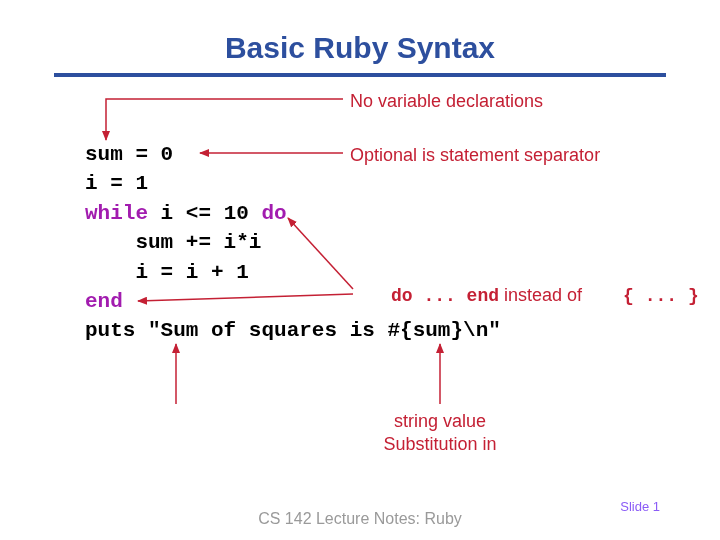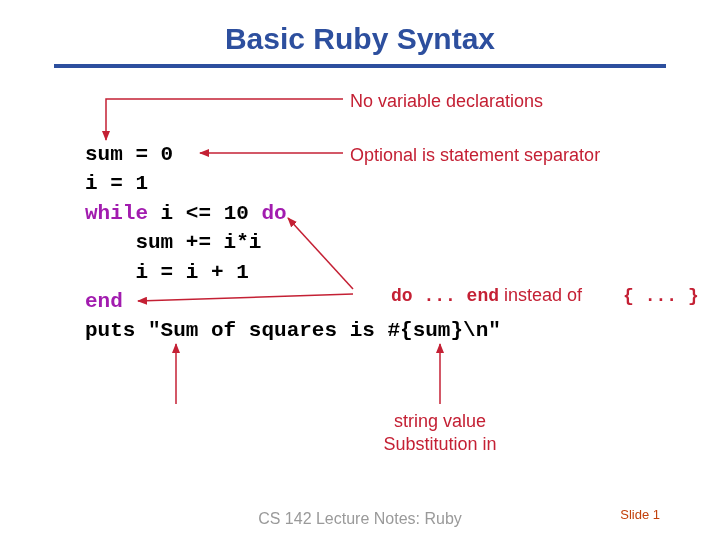--- a/index.html
+++ b/index.html
@@ -9,21 +9,21 @@
       background: #ffffff;
       font-family: Arial, Helvetica, sans-serif;
       position: relative;
       overflow: hidden;
     }
     .title {
       text-align: center;
       font-size: 30px;
       font-weight: bold;
       color: #2d4f9e;
-      padding-top: 22px;
+      padding-top: 31px;
       padding-bottom: 8px;
     }
     .title-underline {
       height: 4px;
       background: #2d4f9e;
       margin: 0 54px;
     }
     .code-block {
       position: absolute;
       left: 85px;
@@ -53,23 +53,23 @@
       position: absolute;
       bottom: 12px;
       left: 0;
       width: 100%;
       text-align: center;
       color: #9a9a9a;
       font-size: 16px;
     }
     .footer-right {
       position: absolute;
-      bottom: 18px;
+      bottom: 26px;
       right: 60px;
-      color: #c2410c;
+      color: #8b5cf6;
       font-size: 13px;
     }
     svg.arrow-layer {
       position: absolute;
       left: 0; top: 0;
       width: 720px; height: 540px;
       pointer-events: none;
     }
   </style>
 </head>

